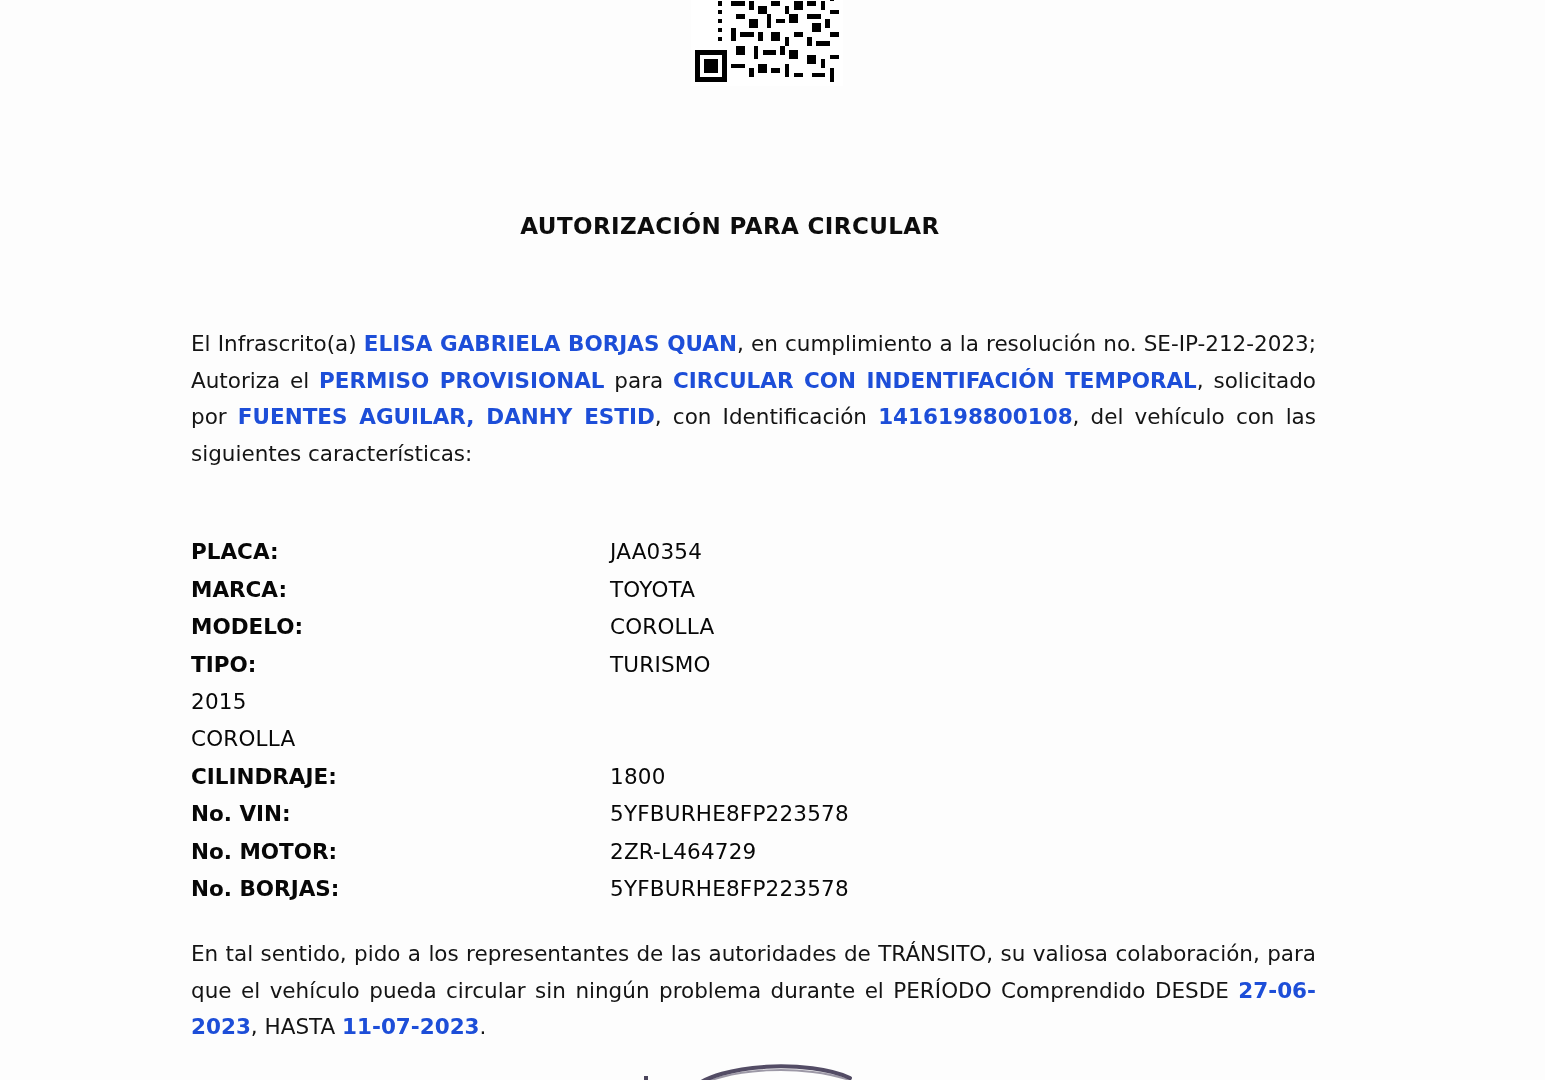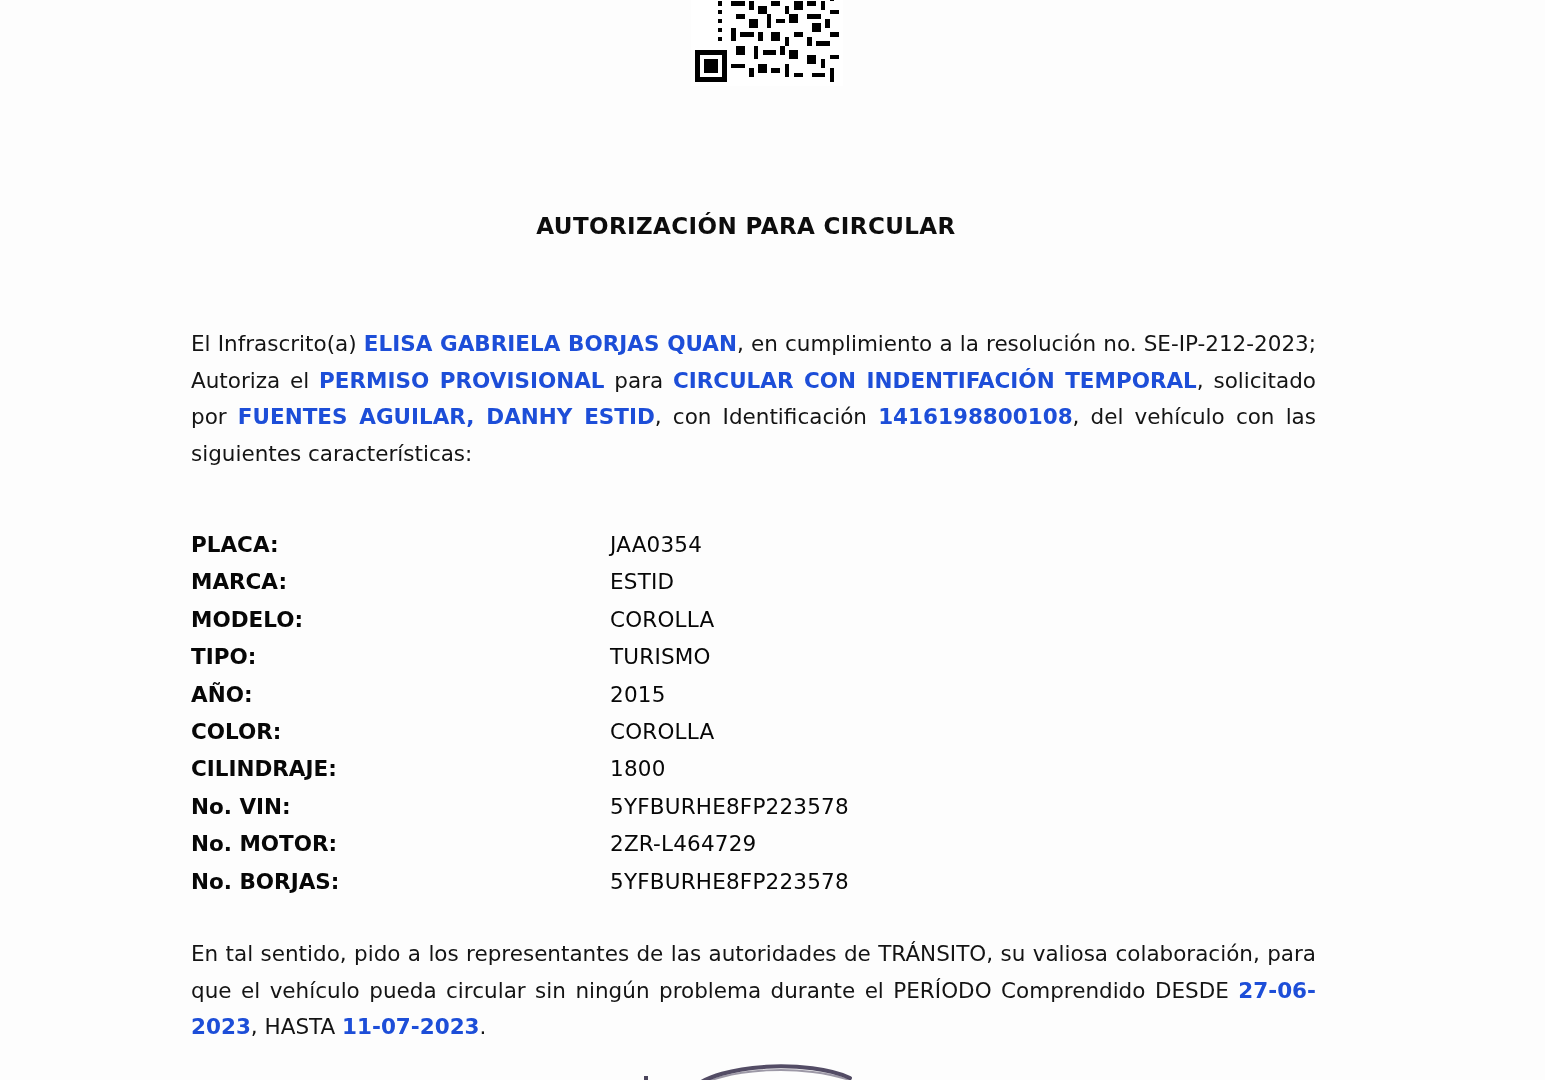--- a/index.html
+++ b/index.html
@@ -37,21 +37,20 @@
   .doc-title {
     position: absolute;
     left: 0;
     top: 213px;
     width: 1460px;
     text-align: center;
     font-size: 23px;
     font-weight: bold;
     letter-spacing: 0.4px;
     color: #0d0d0d;
-    padding-left: 16px;
   }
 
   
   .para {
     position: absolute;
     left: 191px;
     width: 1125px;
     text-align: justify;
     text-align-last: left;
     font-size: 21.5px;
@@ -66,21 +65,21 @@
   
   .details {
     position: absolute;
     left: 191px;
     top: 530px;
     width: 900px;
   }
   .detail-row {
     display: flex;
     height: 37.4px;
-    align-items: flex-start;
+    align-items: flex-end;
   }
   .detail-label {
     width: 419px;
     flex: 0 0 419px;
     font-size: 21.5px;
     font-weight: bold;
     color: #070707;
     line-height: 30px;
   }
   .detail-value {
@@ -230,36 +229,34 @@
     <span>El Infrascrito(a) </span><b>ELISA GABRIELA BORJAS QUAN</b><span>, en cumplimiento a la resolución no. SE-IP-212-2023; Autoriza el </span><b>PERMISO PROVISIONAL</b><span> para </span><b>CIRCULAR CON INDENTIFACIÓN TEMPORAL</b><span>, solicitado por </span><b>FUENTES AGUILAR, DANHY ESTID</b><span>, con Identificación </span><b>1416198800108</b><span>, del vehículo con las siguientes características:</span>
   </div>
 
   <div class="details" id="vehicle-details">
       <div class="detail-row">
         <div class="detail-label">PLACA:</div>
         <div class="detail-value">JAA0354</div>
       </div>
       <div class="detail-row">
         <div class="detail-label">MARCA:</div>
-        <div class="detail-value">ESTID</div>
+        <div class="detail-value">TOYOTA</div>
       </div>
       <div class="detail-row">
         <div class="detail-label">MODELO:</div>
         <div class="detail-value">COROLLA</div>
       </div>
       <div class="detail-row">
         <div class="detail-label">TIPO:</div>
         <div class="detail-value">TURISMO</div>
       </div>
       <div class="detail-row">
-        <div class="detail-label">AÑO:</div>
         <div class="detail-value">2015</div>
       </div>
       <div class="detail-row">
-        <div class="detail-label">COLOR:</div>
         <div class="detail-value">COROLLA</div>
       </div>
       <div class="detail-row">
         <div class="detail-label">CILINDRAJE:</div>
         <div class="detail-value">1800</div>
       </div>
       <div class="detail-row">
         <div class="detail-label">No. VIN:</div>
         <div class="detail-value">5YFBURHE8FP223578</div>
       </div>

